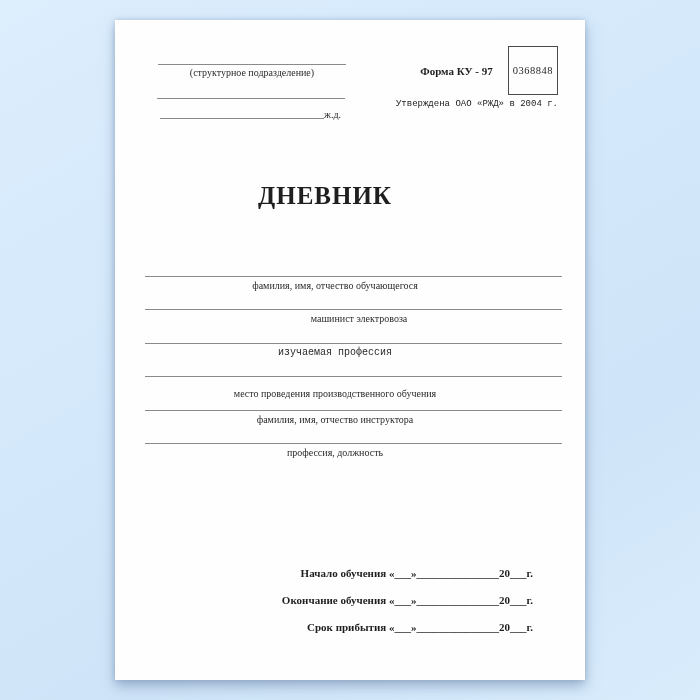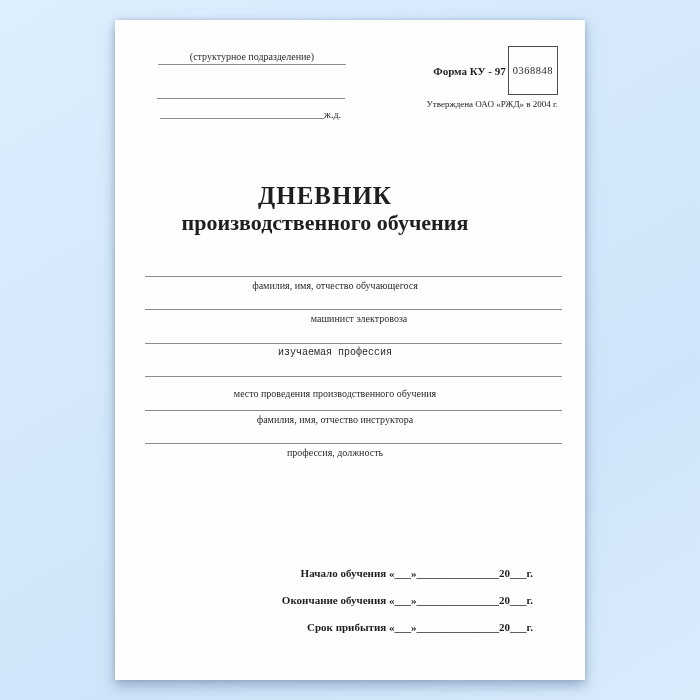--- a/index.html
+++ b/index.html
@@ -16,34 +16,34 @@
     background: #fefefe;
     box-shadow: 0 6px 12px rgba(105, 132, 168, 0.55), 0 0 5px rgba(110, 138, 172, 0.35);
     color: #1f1f1f;
   }
   .abs { position: absolute; }
   .rule { border-top: 1px solid #8a8a8a; height: 0; }
   .caption { font-size: 10px; color: #2a2a2a; text-align: center; }
 
   
   .hl-line1 { left: 43px; top: 44px; width: 188px; }
-  .hl-caption { left: 33px; top: 31px; width: 208px; }
+  .hl-caption { left: 33px; top: 47px; width: 208px; }
   .hl-line2 { left: 42px; top: 78px; width: 188px; }
   .hl-line3 { left: 45px; top: 98px; width: 164px; }
   .hl-zd { left: 209px; top: 89px; font-size: 10px; }
 
   
   .hr-block { right: 27px; top: 26px; text-align: right; }
-  .hr-row { display: flex; justify-content: flex-end; align-items: center; gap: 2px; }
+  .hr-row { display: flex; justify-content: flex-end; align-items: center; gap: 15px; }
   .hr-form-label { font-weight: bold; font-size: 11px; white-space: nowrap; }
   .hr-number-box {
     border: 1px solid #4a4a4a; padding: 17px 4px; font-size: 10.5px;
     letter-spacing: 0.5px; line-height: 13px; white-space: nowrap;
   }
-  .hr-approved { margin-top: 4px; font-size: 9px; white-space: nowrap; color: #222; }
+  .hr-approved { margin-top: 4px; font-size: 9px; white-space: nowrap; color: #222; font-family: Liberation Mono, monospace; }
 
   
   .title-block { left: 0; top: 163px; width: 420px; text-align: center; }
   .title-main { font-size: 25px; font-weight: bold; letter-spacing: 1px; line-height: 26px; }
   .title-sub { font-size: 22px; font-weight: bold; line-height: 27px; }
 
   
   .field-line { left: 30px; width: 417px; }
   .field-label { left: 0; width: 440px; }
   .f0 .field-line { top: 256px; } .f0 .field-label { top: 260px; }
@@ -72,21 +72,20 @@
     <div class="abs hr-block">
       <div class="hr-row">
         <span class="hr-form-label">Форма КУ - 97</span>
         <span class="hr-number-box">0368848</span>
       </div>
       <div class="hr-approved">Утверждена ОАО «РЖД» в 2004 г.</div>
     </div>
 
     <div class="abs title-block">
       <div class="title-main">ДНЕВНИК</div>
-      <div class="title-sub">производственного обучения</div>
     </div>
 
     <div class="f0">
       <div class="abs rule field-line"></div>
       <div class="abs caption field-label">фамилия, имя, отчество обучающегося</div>
     </div>
     <div class="f1">
       <div class="abs rule field-line"></div>
       <div class="abs caption field-label">машинист электровоза</div>
     </div>

